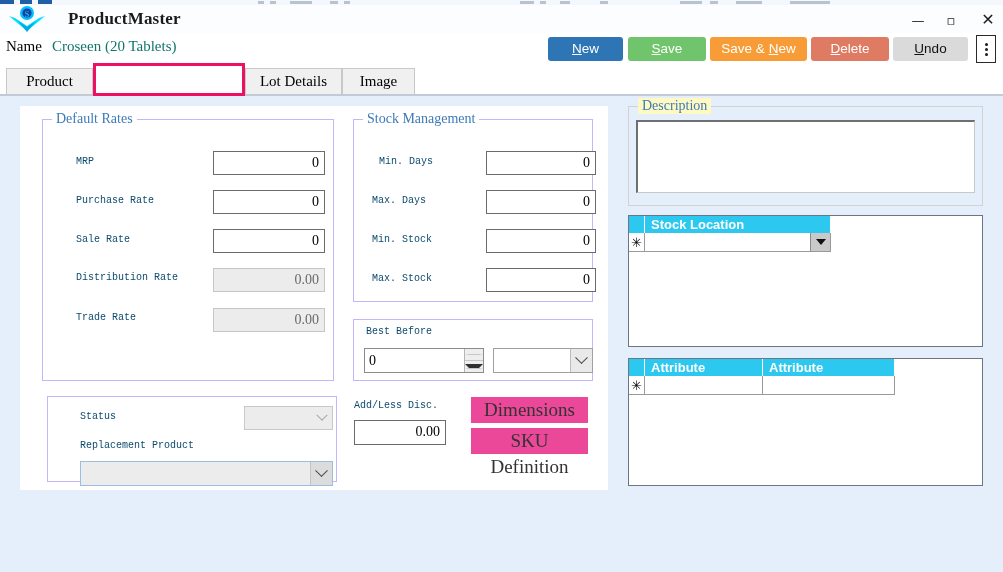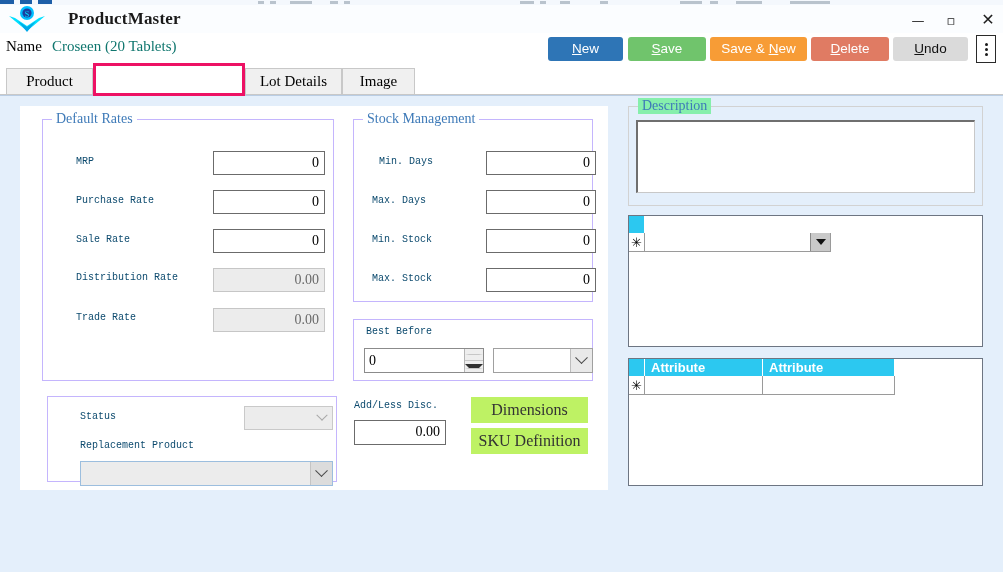--- a/index.html
+++ b/index.html
@@ -220,21 +220,21 @@
   }
   .gb-title {
     position: absolute;
     top: -9px; left: 9px;
     padding: 0 4px;
     background: #ffffff;
     color: #3E7AB8;
     font-size: 14px;
     white-space: nowrap;
   }
-  .gb-title.on-blue { background: #86efac; }
+  .gb-title.on-blue { background: #fef9c3; }
 
   
   .fld-label {
     position: absolute;
     font-size: 10px;
     color: #0c4a6e;
     white-space: nowrap;
     font-family: Liberation Mono, monospace;
   }
   .textbox {
@@ -345,25 +345,25 @@
   .tri-dn {
     width: 0; height: 0;
     border-left: 4px solid transparent;
     border-right: 4px solid transparent;
     border-top: 4px solid #303030;
   }
 
   
   .orange-btn {
     position: absolute;
-    background: #bef264;
+    background: #ec4899;
     border: none;
     color: #333333;
     font-family: "Liberation Serif", serif;
-    font-size: 16px;
+    font-size: 19px;
     height: 26px;
     line-height: 26px;
     text-align: center;
     cursor: pointer;
     padding: 0;
     box-sizing: border-box;
   }
 
   
   .desc-group {
@@ -621,20 +621,21 @@
     </div>
 
     <div class="desc-group">
       <div class="gb-title on-blue">Description</div>
       <div class="desc-area"></div>
     </div>
 
     <div class="grid" style="left:628px;top:119px;width:355px;height:132px;">
       <div class="grid-header" style="width:353px;">
         <div class="gh-corner"></div>
+        <div class="gh-cell" style="width:186px;">Stock Location</div>
       </div>
       <div class="grid-newrow" style="width:353px;">
         <div class="nr-marker">✳</div>
         <div class="nr-cell" style="width:186px;">
           <span class="nr-dd">
               <span class="dd-tri"></span>
             </span>
         </div>
       </div>
     </div>

